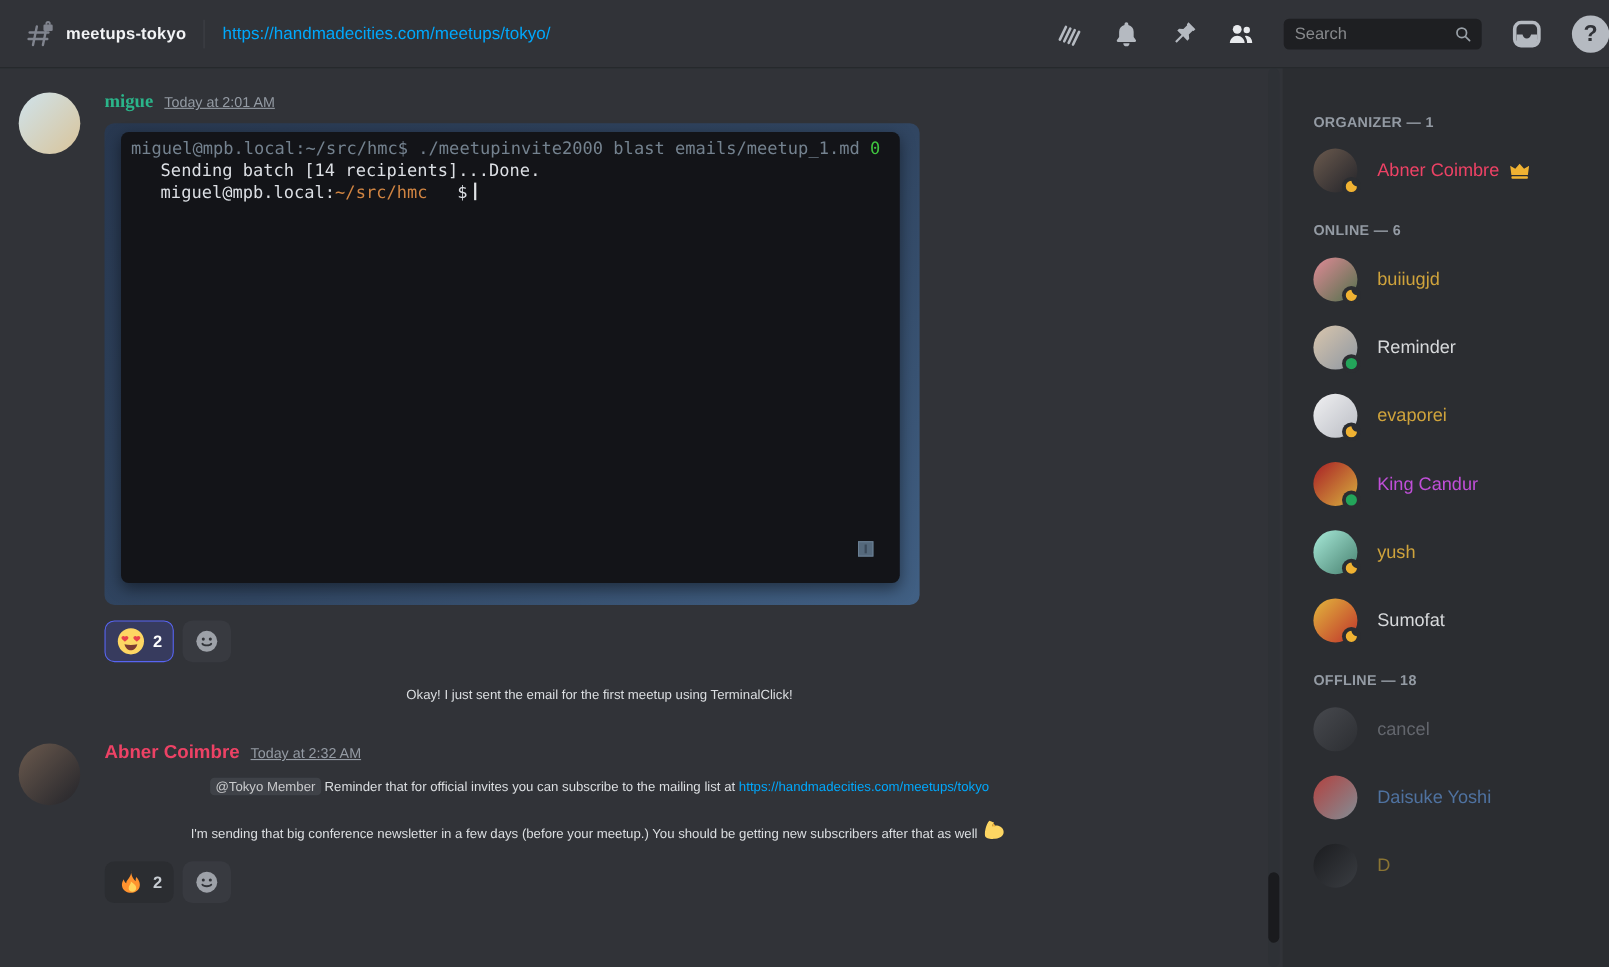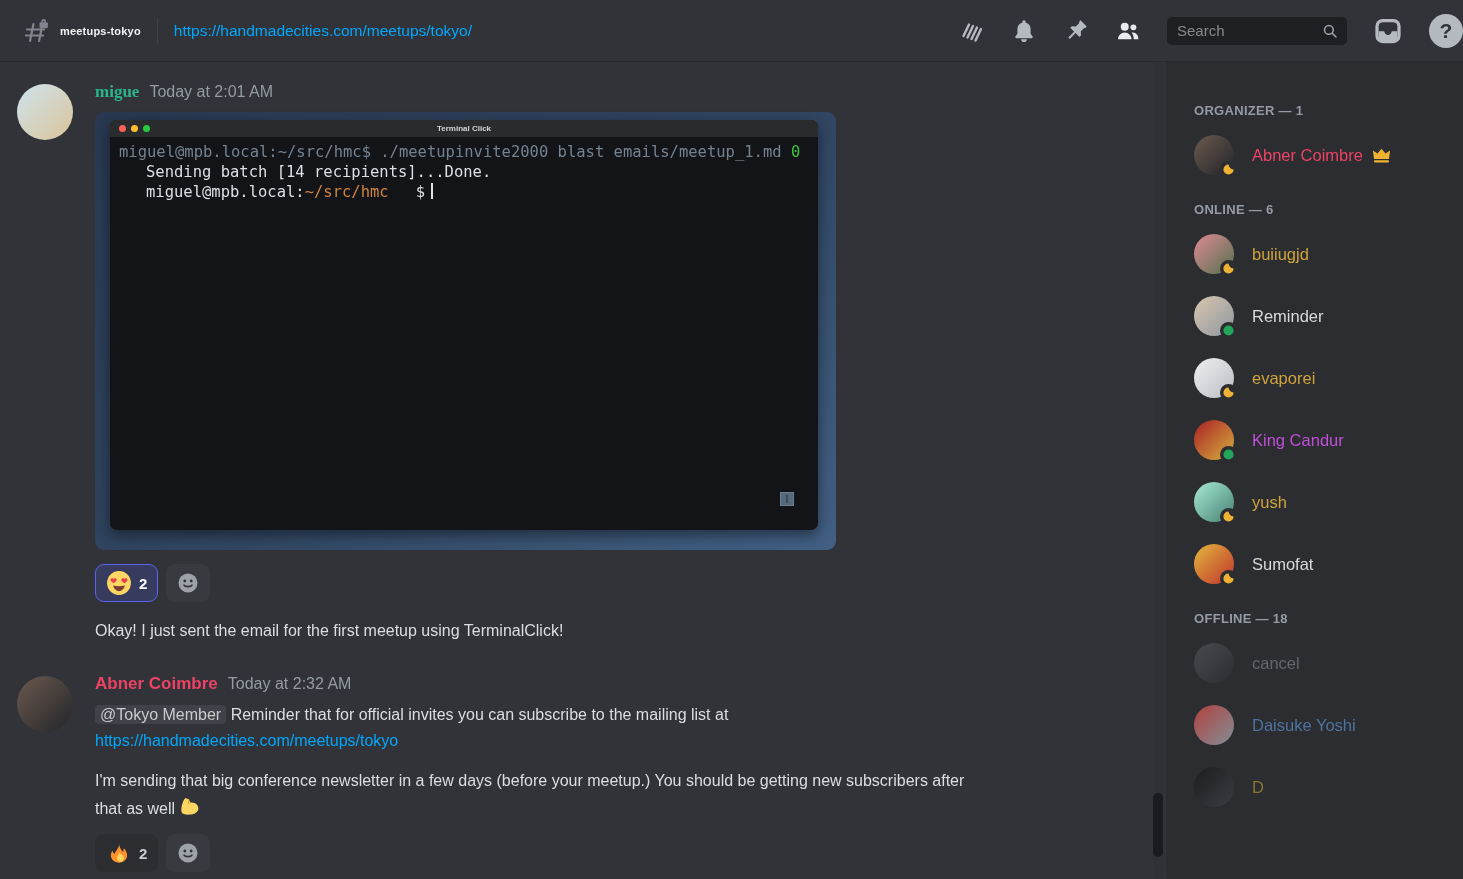--- a/index.html
+++ b/index.html
@@ -5,21 +5,21 @@
   * { margin:0; padding:0; box-sizing:border-box; }
   html,body { width:1463px; height:879px; overflow:hidden; background:#313338;
     font-family:"Liberation Sans","DejaVu Sans",sans-serif; }
   .app { width:1463px; height:879px; display:flex; flex-direction:column; }
 
   
   .topbar { height:62px; flex:0 0 62px; display:flex; align-items:center;
     padding:0 14px 0 24px; background:#313338; border-bottom:1px solid #26282c;
     position:relative; z-index:5; overflow:hidden; }
   .chan-icon { width:26px; height:26px; margin-right:10px; flex:0 0 auto; }
-  .chan-name { color:#f2f3f5; font-size:11px; font-weight:bold; letter-spacing:.2px; }
+  .chan-name { color:#f2f3f5; font-size:15px; font-weight:bold; letter-spacing:.2px; }
   .tb-divider { width:1px; height:26px; background:#3f4147; margin:0 16px; }
   .topic-link { color:#00a8fc; font-size:15.5px; text-decoration:none; cursor:pointer; }
   .tb-right { margin-left:auto; display:flex; align-items:center; gap:26px; }
   .tb-icon { width:26px; height:26px; cursor:pointer; flex:0 0 auto; }
   .searchbox { width:180px; height:28px; background:#1e1f22; border-radius:5px;
     display:flex; align-items:center; padding:0 8px 0 10px; }
   .searchbox input { flex:1; background:transparent; border:none; outline:none;
     color:#dbdee1; font-size:15px; font-family:inherit; min-width:0; }
   .searchbox input::placeholder { color:#87898c; }
   .search-glyph { width:18px; height:18px; flex:0 0 auto; }
@@ -32,22 +32,22 @@
   .chat { width:1166px; flex:0 0 1166px; position:relative; background:#313338; overflow:hidden; }
   .chat-inner { padding:20px 40px 0 17px; }
 
   
   .message { position:relative; padding-left:78px; }
   .message + .message { margin-top:30px; }
   .avatar-main { position:absolute; left:0; top:2px; width:56px; height:56px;
     border-radius:50%; cursor:pointer; }
   .msg-header { display:flex; align-items:baseline; gap:10px; height:22px; }
   .msg-author { font-size:17px; font-weight:600; cursor:pointer; }
-  .msg-time { font-size:16px; color:#949ba4; }
-  .msg-text { color:#dbdee1; font-size:16px; line-height:26px; max-width:900px; }
+  .msg-time { font-size:13px; color:#949ba4;text-decoration:underline; }
+  .msg-text { color:#dbdee1; font-size:12px; line-height:26px; max-width:900px;text-align:center; }
 
   
   .embed { margin-top:8px; width:741px; height:438px; border-radius:9px;
     background:linear-gradient(145deg,#283850 0%,#314662 55%,#416084 100%);
     position:relative; cursor:pointer; }
   .term-window { position:absolute; left:15px; top:8px; width:708px; height:410px;
     border-radius:7px; overflow:hidden; background:#131418;
     box-shadow:0 5px 14px rgba(0,0,0,.45); }
   .term-titlebar { height:17px; background:#2a2b2d; display:flex; align-items:center;
     position:relative; padding-left:9px; }
@@ -192,28 +192,20 @@
 
         <div class="message">
           <div class="avatar-main" style="background: linear-gradient(135deg, rgb(207, 227, 236), rgb(217, 196, 154));"></div>
           <div class="msg-header">
             <span class="msg-author" style="color: rgb(43, 181, 138); font-family: Liberation Serif, serif;">migue</span>
             <span class="msg-time">Today at 2:01 AM</span>
           </div>
 
           <div class="embed">
             <div class="term-window">
-              <div class="term-titlebar">
-                <span class="term-dots">
-                  <span class="term-dot dot-red"></span>
-                  <span class="term-dot dot-yellow"></span>
-                  <span class="term-dot dot-green"></span>
-                </span>
-                <span class="term-title">Terminal Click</span>
-              </div>
               <div class="term-body">
                   <div class="t-line"><span class="t-dim">miguel@mpb.local:~/src/hmc$ ./meetupinvite2000 blast emails/meetup_1.md </span><span class="t-green">0</span></div>
                   <div class="t-line"><span class="t-white">Sending batch [14 recipients]...Done.</span></div>
                   <div class="t-line"><span class="t-white">miguel@mpb.local:</span><span class="t-orange">~/src/hmc</span><span class="t-white">$</span><span class="t-cursor"></span></div>
                 </div>
               <span class="term-grip"></span>
             </div>
           </div>
 
           <div class="reactions">

